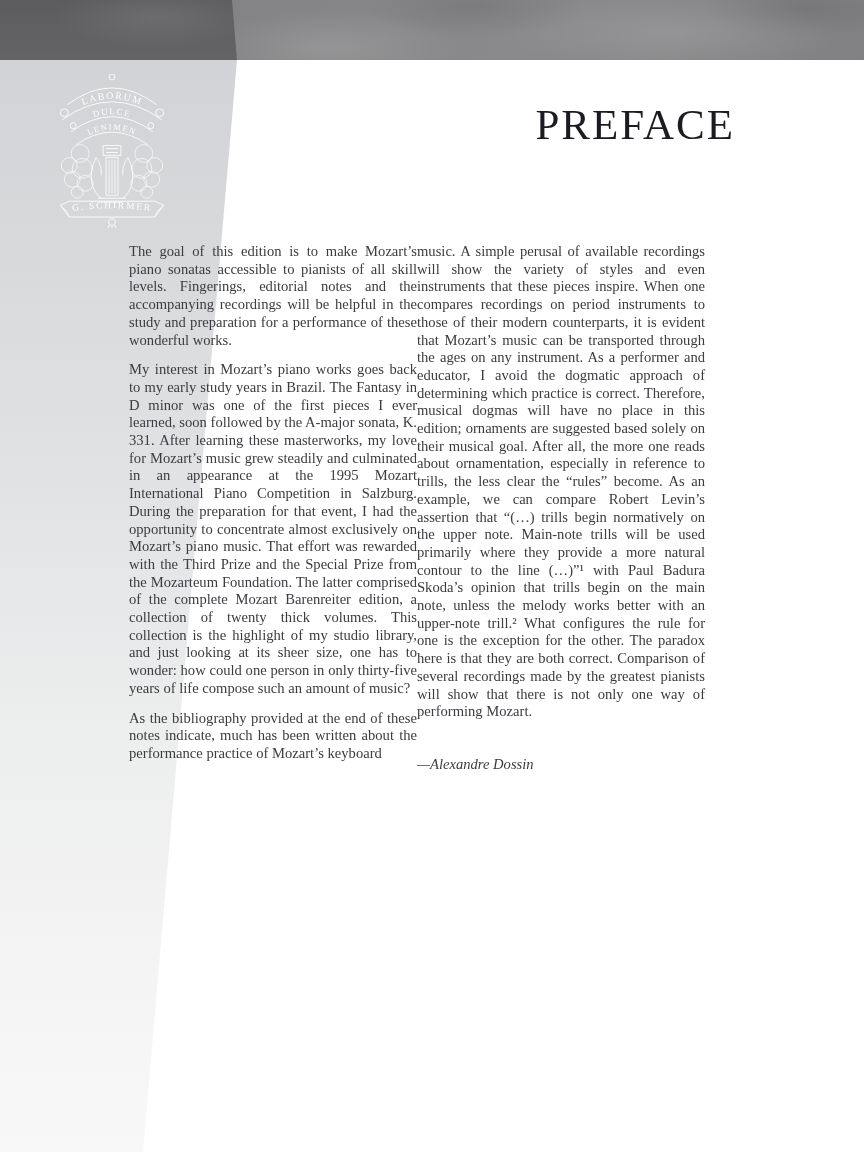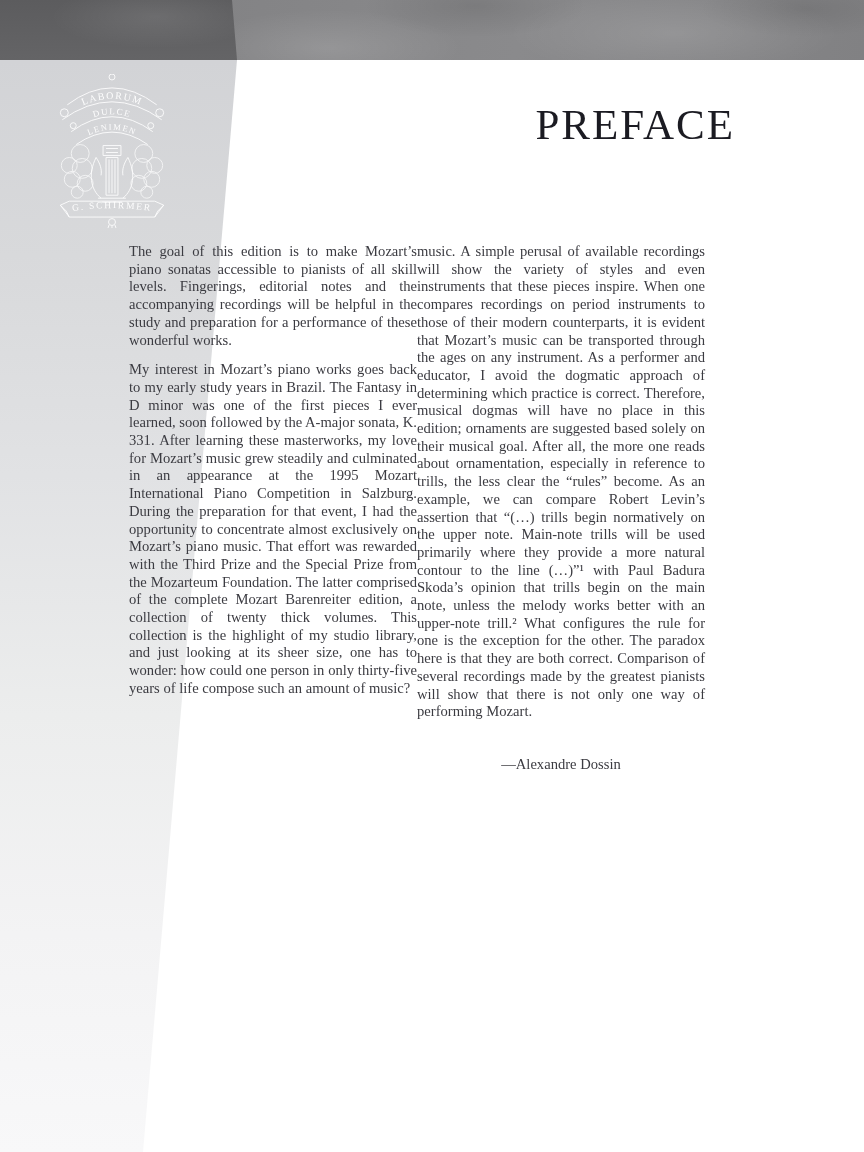--- a/index.html
+++ b/index.html
@@ -62,22 +62,23 @@
     position:absolute;top:243px;left:129px;width:606px;
     display:flex;
   }
   .col{
     width:288px;
     font-size:14.6px;line-height:17.7px;color:#3b3b41;
     text-align:justify;
   }
   .col p{margin:0 0 12px 0;}
   .signature{
-    text-align:center;
+    text-align:left;
     margin-top:35px !important;
+    font-style:italic;
   }
 </style>
 </head>
 <body>
 
 <div class="page">
 
   <div class="smoke-band"></div>
   <div class="smoke-band-dark"></div>
   <div class="side-wedge"></div>
@@ -162,20 +163,21 @@
       <line x1="63" y1="152" x2="64" y2="155"></line>
     </g>
   </svg>
 
   <h1 class="page-title">PREFACE</h1>
 
   <div class="columns">
     <div class="col">
       <p>The goal of this edition is to make Mozart’s piano sonatas accessible to pianists of all skill levels. Fingerings, editorial notes and the accompanying recordings will be helpful in the study and preparation for a performance of these wonderful works.</p>
       <p>My interest in Mozart’s piano works goes back to my early study years in Brazil. The Fantasy in D minor was one of the first pieces I ever learned, soon followed by the A-major sonata, K. 331. After learning these masterworks, my love for Mozart’s music grew steadily and culminated in an appearance at the 1995 Mozart International Piano Competition in Salzburg. During the preparation for that event, I had the opportunity to concentrate almost exclusively on Mozart’s piano music. That effort was rewarded with the Third Prize and the Special Prize from the Mozarteum Foundation. The latter comprised of the complete Mozart Barenreiter edition, a collection of twenty thick volumes. This collection is the highlight of my studio library, and just looking at its sheer size, one has to wonder: how could one person in only thirty-five years of life compose such an amount of music?</p>
+      <p>As the bibliography provided at the end of these notes indicate, much has been written about the performance practice of Mozart’s keyboard</p>
     </div>
     <div class="col">
       <p>music. A simple perusal of available recordings will show the variety of styles and even instruments that these pieces inspire. When one compares recordings on period instruments to those of their modern counterparts, it is evident that Mozart’s music can be transported through the ages on any instrument. As a performer and educator, I avoid the dogmatic approach of determining which practice is correct. Therefore, musical dogmas will have no place in this edition; ornaments are suggested based solely on their musical goal. After all, the more one reads about ornamentation, especially in reference to trills, the less clear the “rules” become. As an example, we can compare Robert Levin’s assertion that “(…) trills begin normatively on the upper note. Main-note trills will be used primarily where they provide a more natural contour to the line (…)”¹ with Paul Badura Skoda’s opinion that trills begin on the main note, unless the melody works better with an upper-note trill.² What configures the rule for one is the exception for the other. The paradox here is that they are both correct. Comparison of several recordings made by the greatest pianists will show that there is not only one way of performing Mozart.</p>
       <p class="signature">—Alexandre Dossin</p>
     </div>
   </div>
 
 </div>
 
 </body></html>

